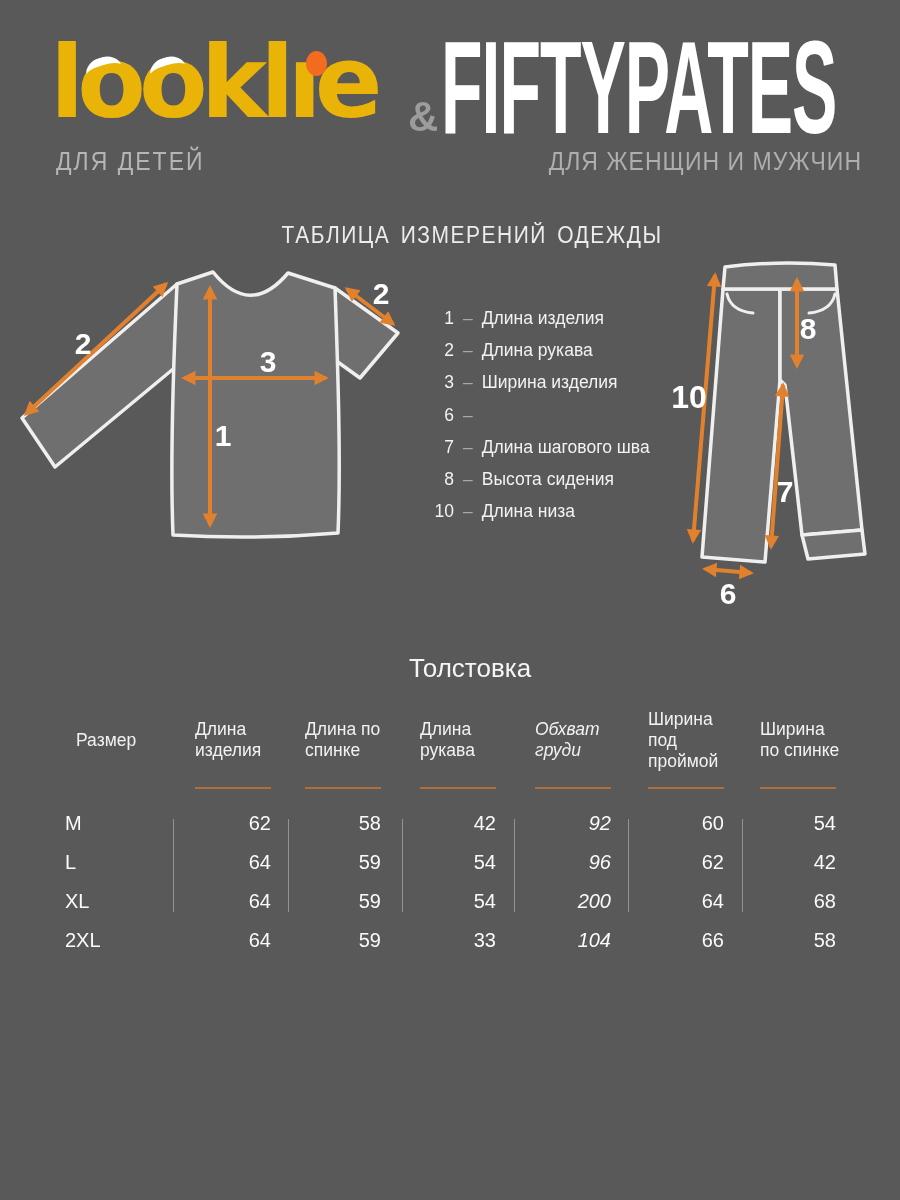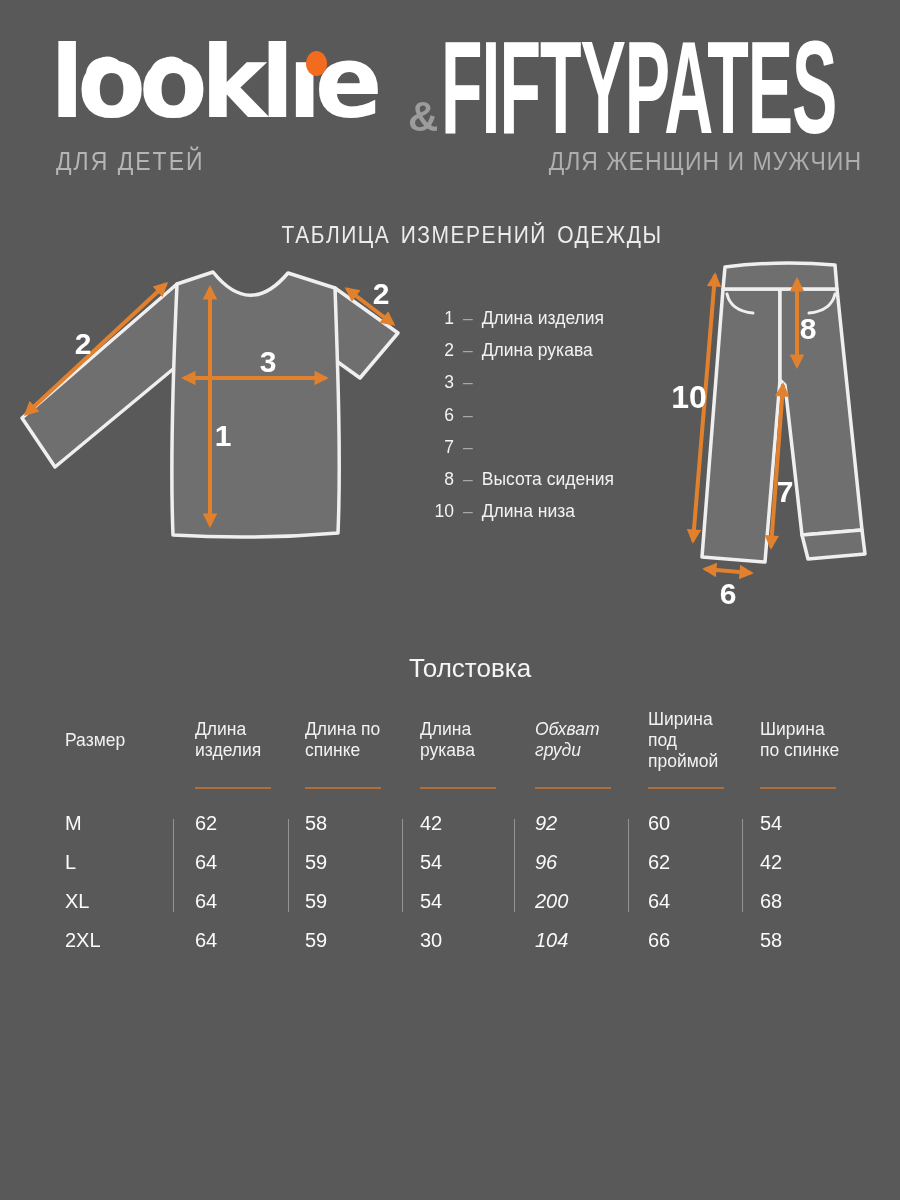--- a/index.html
+++ b/index.html
@@ -6,21 +6,21 @@
   .canvas{
     position:relative;width:900px;height:1200px;overflow:hidden;
     background:#595959;font-family:"Liberation Sans",sans-serif;
     -webkit-font-smoothing:antialiased;
   }
 
   
   .looklie{
     position:absolute;left:50px;top:33px;line-height:1;white-space:nowrap;
     font-family:"DejaVu Sans",sans-serif;font-weight:bold;
-    font-size:100px;letter-spacing:-7px;color:#ffffff;
+    font-size:100px;letter-spacing:-7px;color:#eab308;
   }
   .idot{position:absolute;left:256px;top:18px;width:21px;height:25px;background:#F26B1F;border-radius:50%;}
   .brow{position:absolute;width:36px;height:18px;border-top:8px solid #fff;border-radius:50% 50% 0 0;}
   .brow1{left:36px;top:24px;transform:rotate(-16deg);}
   .brow2{left:100px;top:24px;transform:rotate(-16deg);}
   .amp{position:absolute;left:408px;top:96px;font-size:42px;font-weight:bold;color:#9c9c9c;line-height:1;}
   .fifty{
     position:absolute;left:441px;top:21px;line-height:1;white-space:nowrap;
     font-size:68px;font-weight:bold;color:#ffffff;letter-spacing:-1px;
     transform:scale(1,1.93);transform-origin:0 0;
@@ -48,29 +48,29 @@
   .lrow{display:flex;line-height:32.2px;font-size:17.5px;color:#f2f2f2;}
   .lnum{width:30px;text-align:right;}
   .ldash{margin:0 9px;color:#a8a8a8;}
 
   
   .ttitle{position:absolute;left:20px;top:653px;width:900px;text-align:center;font-size:26px;color:#f5f5f5;}
   .colh{
     position:absolute;top:695px;height:90px;display:flex;align-items:center;
     font-size:17.5px;line-height:21px;color:#f2f2f2;white-space:pre-line;
   }
-  .x0{left:65px;}.x1{left:195px;}.x2{left:305px;}.x3{left:420px;}
+  .x0{left:76px;}.x1{left:195px;}.x2{left:305px;}.x3{left:420px;}
   .x4{left:535px;font-style:italic;}.x5{left:648px;}.x6{left:760px;}
   .uline{position:absolute;top:787px;width:76px;height:2px;background:#B06F3A;}
   .vdiv{position:absolute;top:819px;width:1px;height:93px;background:rgba(205,205,205,.5);}
   .d0{left:173px;}.d1{left:288px;}.d2{left:402px;}.d3{left:514px;}.d4{left:628px;}.d5{left:742px;}
   .trow{position:absolute;left:0;width:900px;font-size:20px;color:#fafafa;line-height:28px;}
   .r0{top:809px;}.r1{top:848px;}.r2{top:887px;}.r3{top:926px;}
   .cell-size{position:absolute;left:65px;}
-  .cell{position:absolute;width:76px;text-align:left;}
+  .cell{position:absolute;width:76px;text-align:right;}
 </style>
 </head>
 <body>
 
 <div class="canvas">
 
   <div class="looklie"><span>lookl</span><span>ı</span><span>e</span><span class="idot"></span><span class="brow brow1"></span><span class="brow brow2"></span></div>
   <div class="amp">&amp;</div>
   <div class="fifty">FIFTYPATES</div>
   <div class="tagL">ДЛЯ ДЕТЕЙ</div>
@@ -126,28 +126,30 @@
         <span>Длина изделия</span>
       </div>
     <div class="lrow">
         <span class="lnum">2</span>
         <span class="ldash">–</span>
         <span>Длина рукава</span>
       </div>
     <div class="lrow">
         <span class="lnum">3</span>
         <span class="ldash">–</span>
+        <span>Ширина изделия</span>
       </div>
     <div class="lrow">
         <span class="lnum">6</span>
         <span class="ldash">–</span>
       </div>
     <div class="lrow">
         <span class="lnum">7</span>
         <span class="ldash">–</span>
+        <span>Длина шагового шва</span>
       </div>
     <div class="lrow">
         <span class="lnum">8</span>
         <span class="ldash">–</span>
         <span>Высота сидения</span>
       </div>
     <div class="lrow">
         <span class="lnum">10</span>
         <span class="ldash">–</span>
         <span>Длина низа</span>
@@ -209,19 +211,19 @@
     <span class="cell x2">59</span>
     <span class="cell x3">54</span>
     <span class="cell x4">200</span>
     <span class="cell x5">64</span>
     <span class="cell x6">68</span>
   </div>
   <div class="trow r3">
     <span class="cell-size">2XL</span>
     <span class="cell x1">64</span>
     <span class="cell x2">59</span>
-    <span class="cell x3">30</span>
+    <span class="cell x3">33</span>
     <span class="cell x4">104</span>
     <span class="cell x5">66</span>
     <span class="cell x6">58</span>
   </div>
 
 </div>
 
 </body></html>

